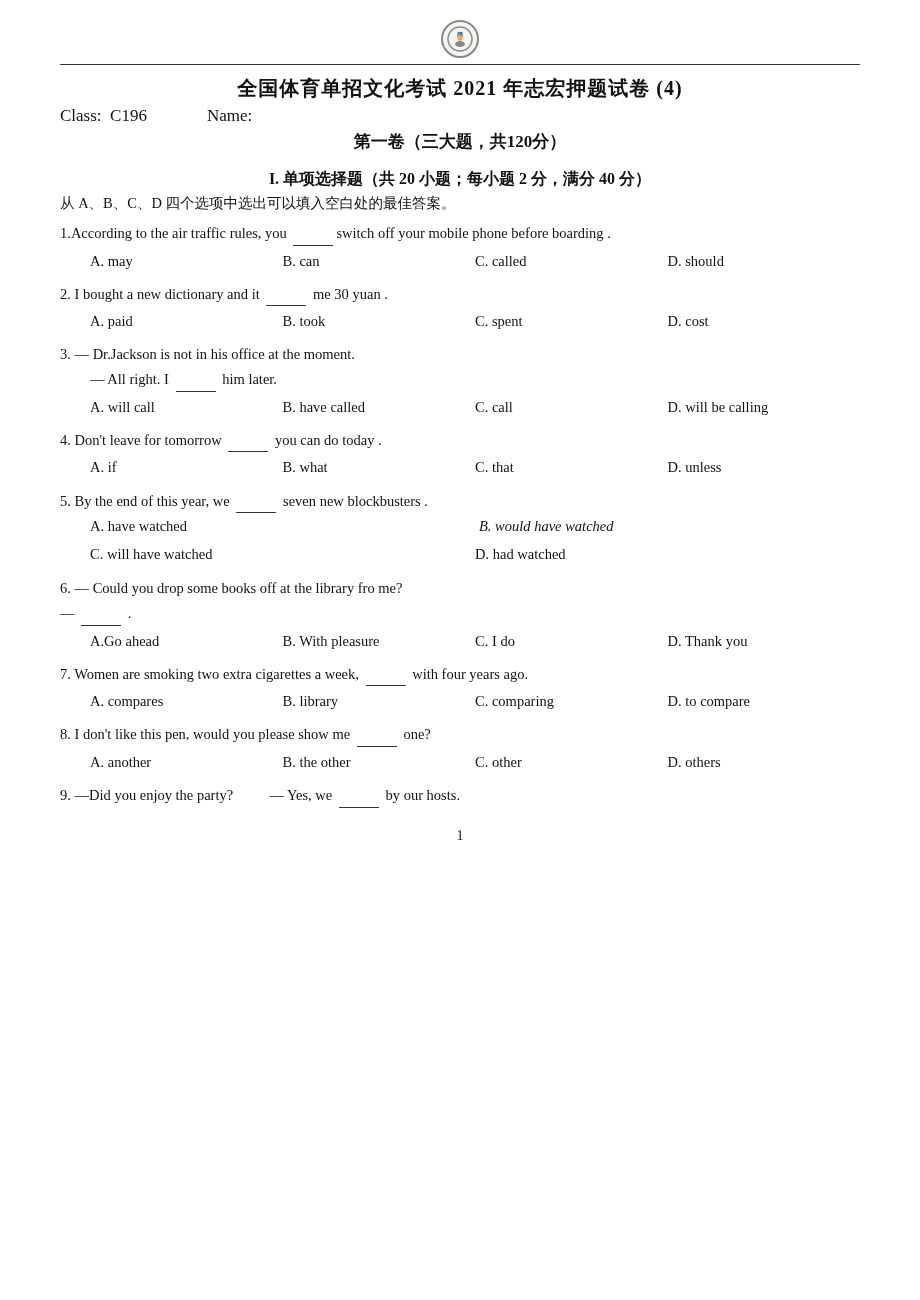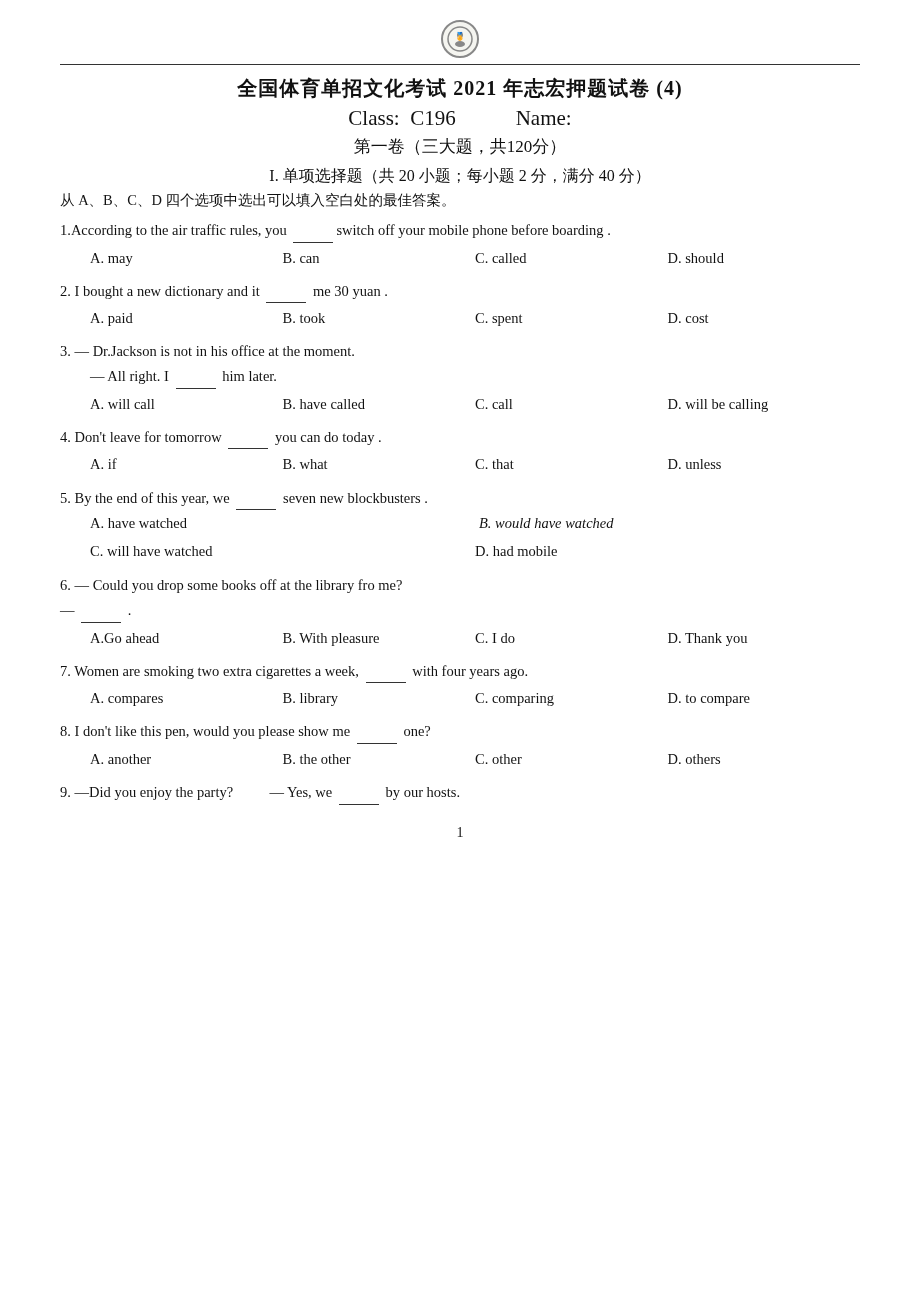--- a/index.html
+++ b/index.html
@@ -29,32 +29,31 @@
       color: #555;
       background: #f5f5f0;
     }
     .divider {
       border: none;
       border-top: 1.5px solid #333;
       margin: 4px 0 10px 0;
     }
     .title-block {
       text-align: center;
-      margin-bottom: 8px;
+      margin-bottom: 16px;
     }
     .main-title {
       font-size: 20px;
       font-weight: bold;
       letter-spacing: 1px;
     }
     .class-name-line {
-      font-size: 21px;
+      font-size: 17px;
       margin: 4px 0;
       display: flex;
-      justify-content: center;
       gap: 60px;
     }
     .section-title {
       font-size: 17px;
       font-weight: bold;
       text-align: center;
       margin: 4px 0 6px 0;
     }
     .part-title {
       font-size: 16px;
@@ -94,21 +93,21 @@
       margin: 0 3px;
     }
     .indent {
       padding-left: 30px;
     }
     .page-num {
       text-align: center;
       margin-top: 20px;
       font-size: 14px;
     }
-    .bold { font-weight: normal; text-align: center; }
+    .bold { font-weight: bold; text-align: center; }
   </style>
 </head>
 <body>
 
 <div class="header-logo">
   <div class="logo-circle">
     <svg width="28" height="28" viewBox="0 0 28 28">
       <circle cx="14" cy="14" r="12" fill="none" stroke="#888" stroke-width="1.5"></circle>
       <circle cx="14" cy="10" r="3" fill="#888"></circle>
       <ellipse cx="14" cy="19" rx="5" ry="3" fill="#888"></ellipse>
@@ -178,21 +177,21 @@
 
 <div class="question-block">
   <div class="question-text">5.  By the end of this year, we <span class="blank"></span> seven new blockbusters .</div>
   <div style="padding-left:30px; font-size:14.5px; line-height:1.9;">
     <div style="display:flex; gap:8px;">
       <span style="flex:1;">A. have watched</span>
       <span style="flex:1;font-style:italic;">B.  would have watched</span>
     </div>
     <div style="display:flex; gap:0;">
       <span style="flex:1;">C. will have  watched</span>
-      <span style="flex:1;">D.  had  mobile</span>
+      <span style="flex:1;">D.  had  watched</span>
     </div>
   </div>
 </div>
 
 <div class="question-block">
   <div class="question-text">6. — Could you drop some books off at the library fro me?</div>
   <div class="question-text">— <span class="blank"></span> .</div>
   <div class="options-line">
     <span class="opt">A.Go ahead</span>
     <span class="opt">B.  With pleasure</span>

